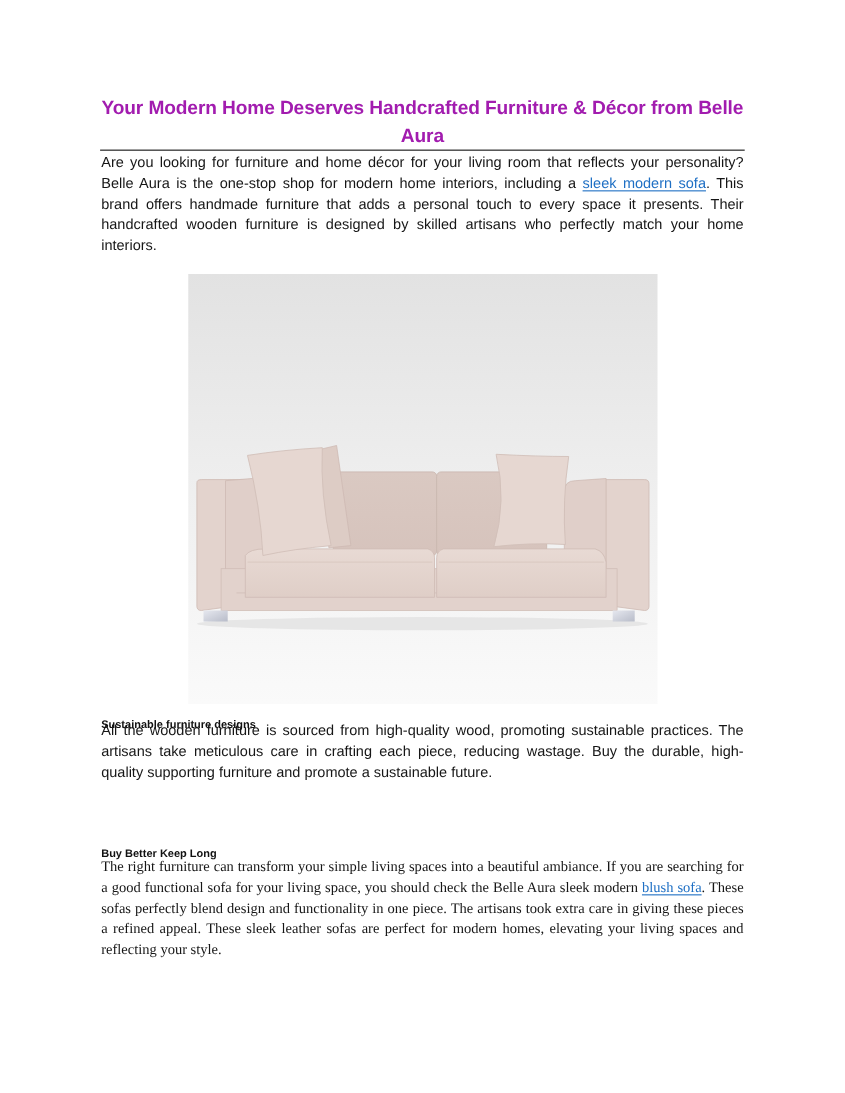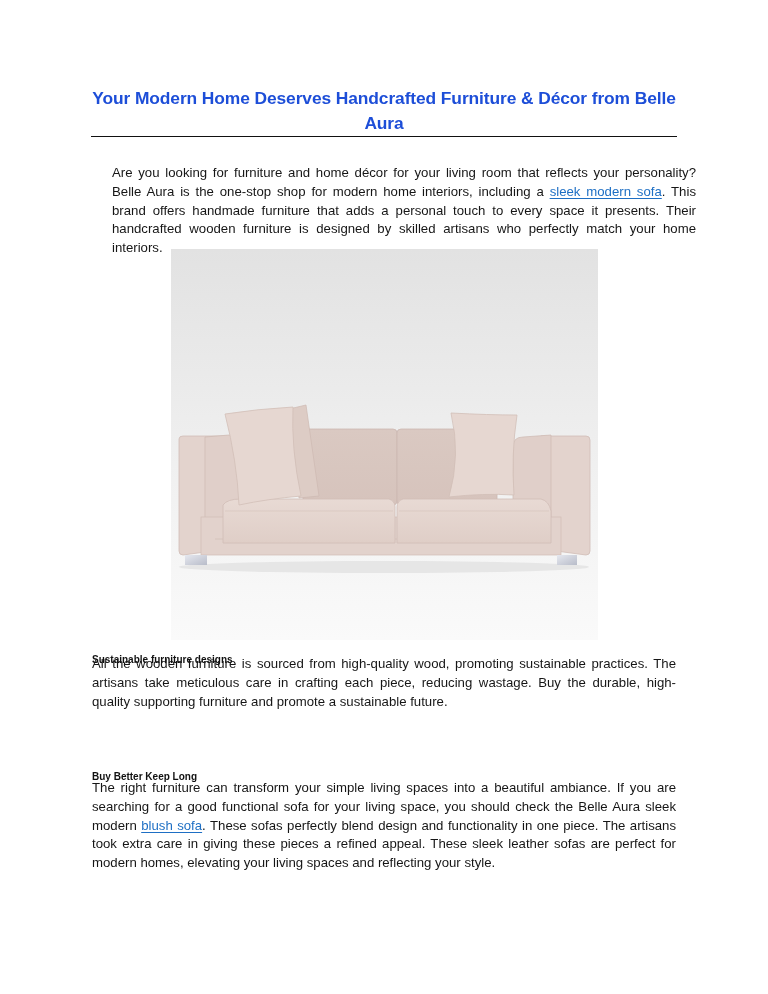--- a/index.html
+++ b/index.html
@@ -24,21 +24,21 @@
     .title {
       position: absolute;
       left: 0;
       top: 86px;
       width: 586px;
       margin: 0;
       font-size: 17.4px;
       font-weight: bold;
       line-height: 25px;
       text-align: center;
-      color: #1d4ed8;
+      color: #a21caf;
       letter-spacing: -0.1px;
     }
     .title-rule {
       position: absolute;
       left: 0;
       top: 136px;
       width: 586px;
       height: 0;
       border-top: 1.3px solid #111;
     }
@@ -51,25 +51,25 @@
       line-height: 18.8px;
       text-align: justify;
       color: #161616;
     }
     .para a {
       color: #1e6fc4;
       text-decoration: underline;
       text-decoration-thickness: 1px;
       text-underline-offset: 2px;
     }
-    #p-intro { top: 164px; margin-left: 20px; }
+    #p-intro { top: 139px; }
     #h-sustainable { top: 651px; }
     #p-sustainable { top: 655px; }
     #h-buy { top: 768px; }
-    #p-buy { top: 779px; }
+    #p-buy { top: 779px; font-family: Liberation Serif, serif; }
     .subhead {
       position: absolute;
       left: 1px;
       margin: 0;
       font-size: 10px;
       line-height: 18.8px;
       font-weight: bold;
       color: #111;
     }
     .figure {

